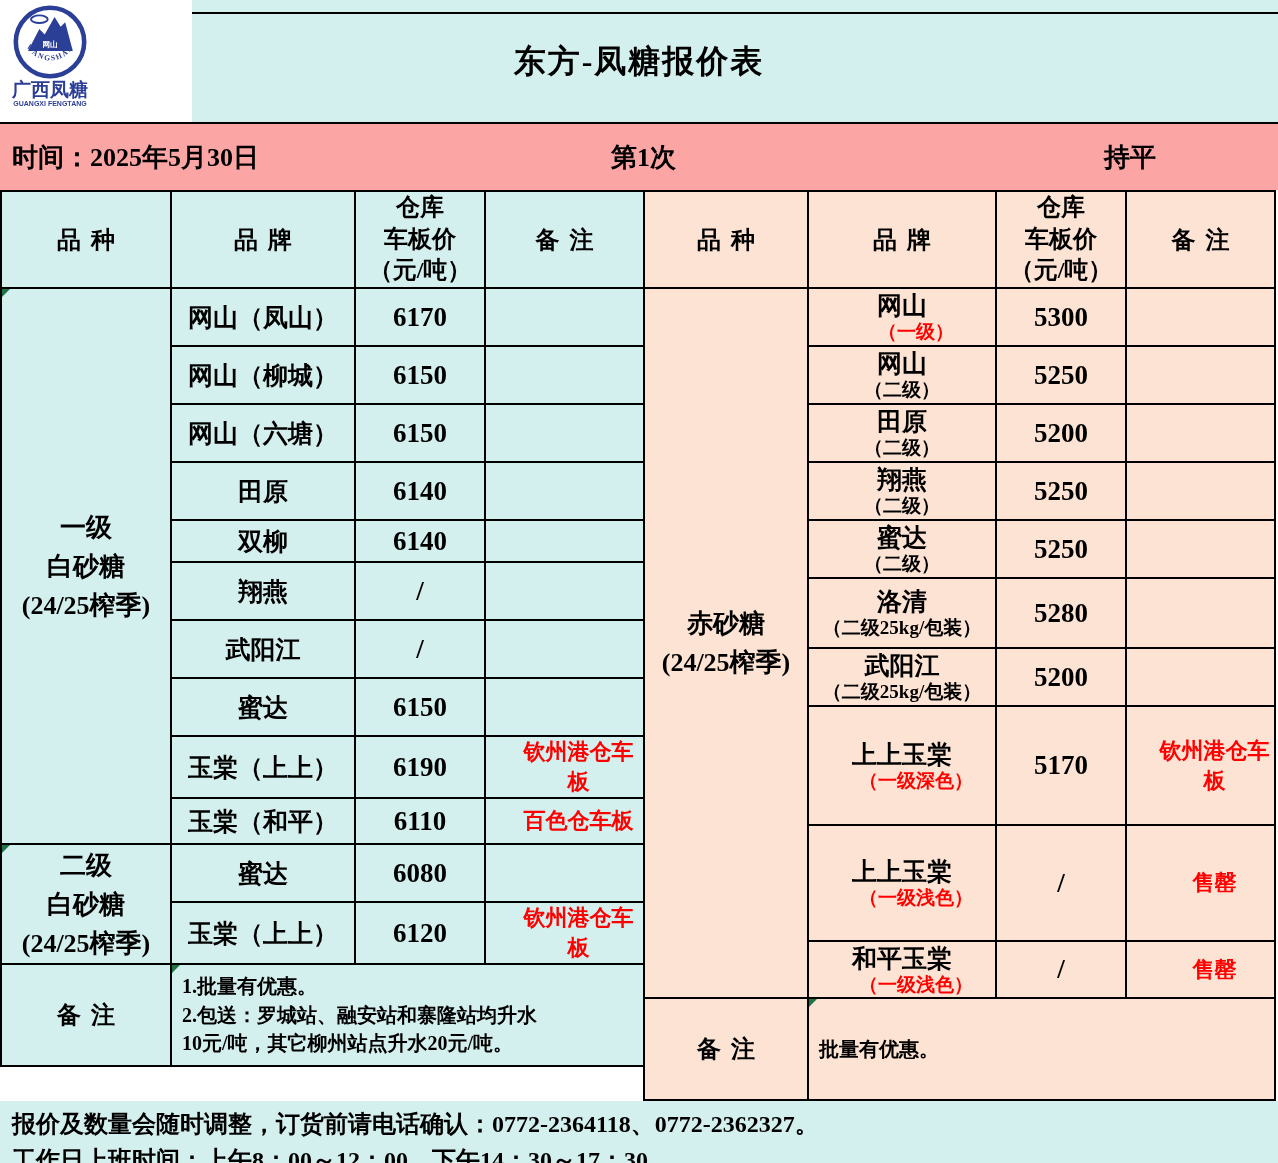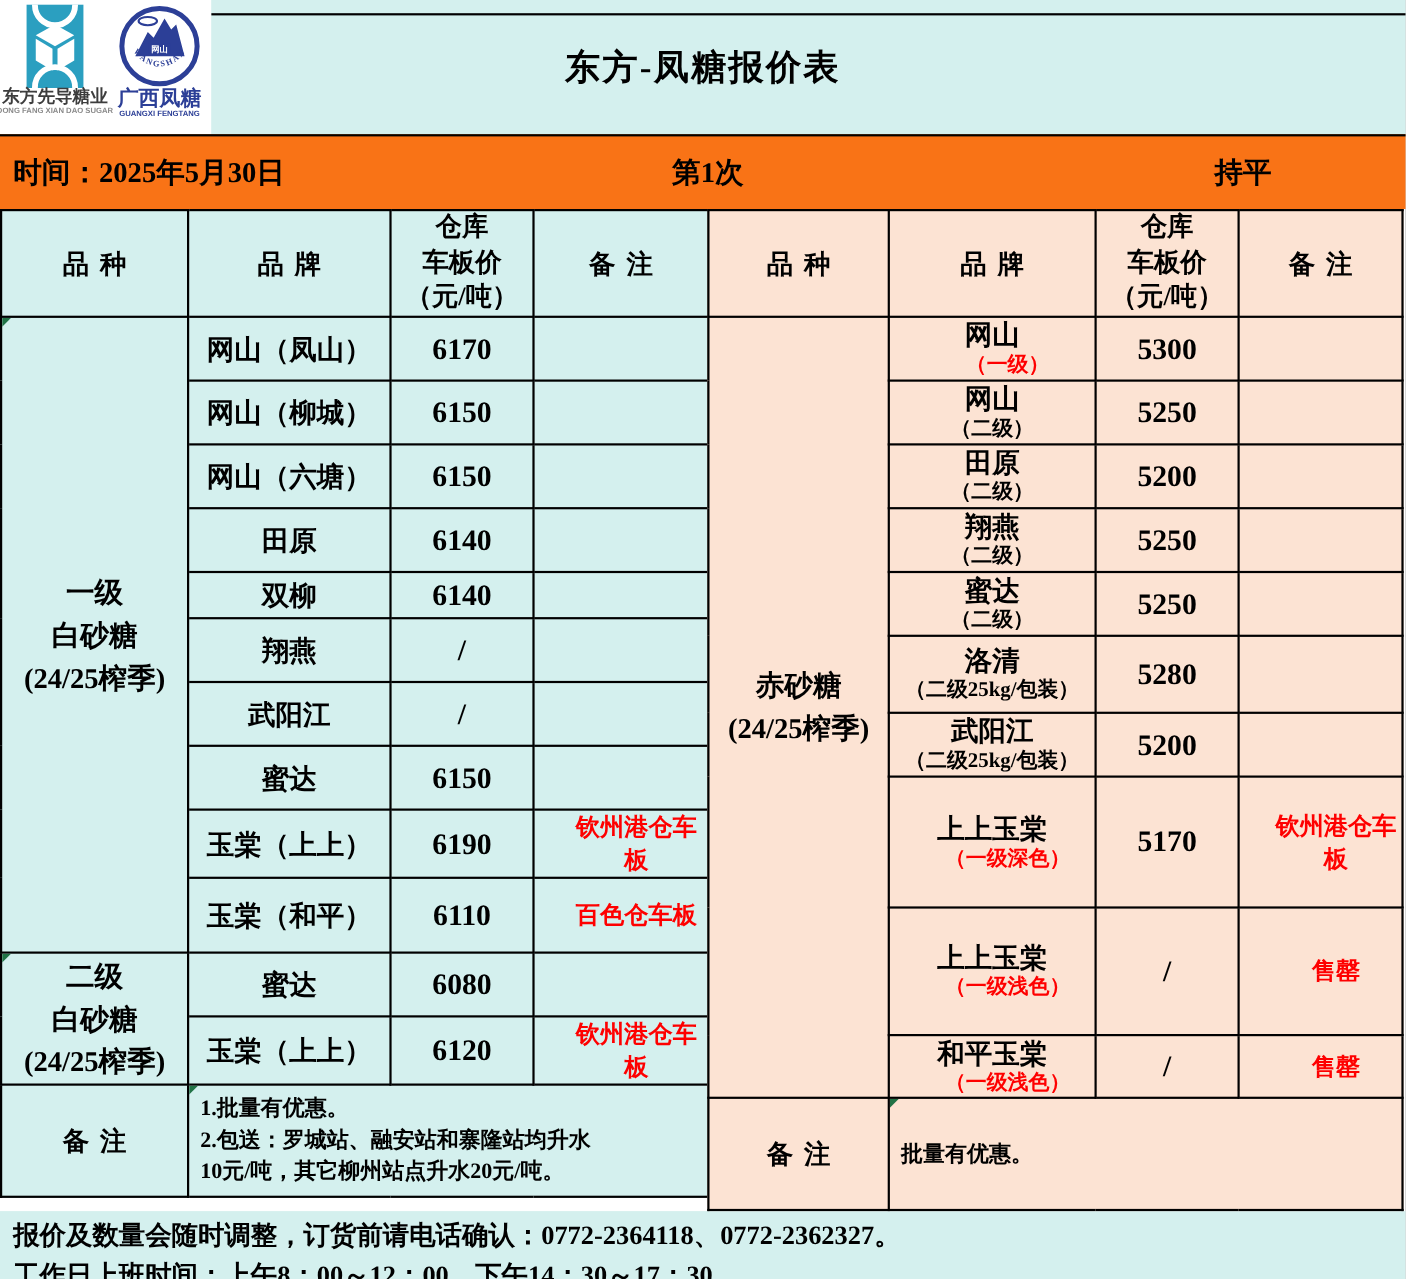--- a/index.html
+++ b/index.html
@@ -17,21 +17,21 @@
     position: absolute; left: 0; top: 0; width: 192px; height: 122px;
     background: #fff; display: flex; padding: 4px 1px 0 3px; gap: 2px;
   }
   .logo { width: 94px; display: flex; flex-direction: column; align-items: center; }
   .logo .cn1 { font-size: 16px; color: #3d3d3d; letter-spacing: 0; line-height: 1.1; white-space: nowrap; font-family: "Liberation Sans", sans-serif; }
   .logo .en1 { font-size: 7px; color: #8a8a8a; line-height: 1.2; white-space: nowrap; font-family: "Liberation Sans", sans-serif; }
   .logo .cn2 { font-size: 19px; color: #2c3f97; line-height: 1.05; white-space: nowrap; font-family: "Liberation Sans", sans-serif; }
   .logo .en2 { font-size: 7px; color: #2c3f97; line-height: 1.2; white-space: nowrap; font-family: "Liberation Sans", sans-serif; }
   .pagetitle { position: absolute; left: 0; right: 0; top: 40px; text-align: center; font-size: 32px; letter-spacing: 2px; }
   
-  .infobar { height: 68px; background: #f97316; border-top: 2px solid #000; position: relative; font-size: 26px; }
+  .infobar { height: 68px; background: #fca5a5; border-top: 2px solid #000; position: relative; font-size: 26px; }
   .infobar span { position: absolute; top: 50%; transform: translateY(-50%); white-space: nowrap; }
   .ib-time  { left: 12px; }
   .ib-round { left: 611px; }
   .ib-trend { left: 1104px; }
   
   .tables { display: flex; align-items: flex-start; }
   table { border-collapse: collapse; table-layout: fixed; }
   td { border: 2px solid #000; text-align: center; vertical-align: middle; padding: 0; overflow: hidden; }
   .left-table  { width: 645px; background: #d4f0ee; }
   .right-table { width: 633px; background: #fce3d3; margin-left: -2px; }
@@ -56,32 +56,20 @@
 </style>
 </head>
 <body>
 
 <div class="sheet">
 
   <div class="titleband">
     <div class="titleline"></div>
     <div class="logobox">
       <div class="logo">
-        <svg viewBox="0 0 100 100" width="88" height="76">
-          <rect x="16" y="0" width="68" height="100" fill="#2b9fc0"></rect>
-          <circle cx="50" cy="1" r="24" fill="none" stroke="#fff" stroke-width="7"></circle>
-          <circle cx="50" cy="99" r="24" fill="none" stroke="#fff" stroke-width="7"></circle>
-          <polygon points="50,24 73,37 50,50 27,37" fill="#fff"></polygon>
-          <polygon points="27,41 47,53 47,79 27,67" fill="#fff"></polygon>
-          <polygon points="53,53 73,41 73,67 53,79" fill="#fff"></polygon>
-        </svg>
-        <div class="cn1">东方先导糖业</div>
-        <div class="en1">DONG FANG XIAN DAO SUGAR</div>
-      </div>
-      <div class="logo">
         <svg viewBox="0 0 100 100" width="80" height="76">
           <circle cx="50" cy="50" r="45" fill="#fff" stroke="#2c3f97" stroke-width="6"></circle>
           <path d="M21,62 L36,33 L43,40 L56,17 L64,30 L70,24 L80,62 Z" fill="#2c3f97"></path>
           <ellipse cx="36" cy="20" rx="11" ry="5" fill="#fff" stroke="#2c3f97" stroke-width="2.5"></ellipse>
           <rect x="37" y="47" width="26" height="12" fill="#2c3f97"></rect>
           <text x="50" y="57" font-size="10" fill="#fff" text-anchor="middle">网山</text>
           <path id="wsArc" d="M16,50 A37,40 0 0 0 84,50" fill="none"></path>
           <text font-size="10" fill="#2c3f97" letter-spacing="2">
             <textPath href="#wsArc" startOffset="50%" text-anchor="middle">WANGSHAN</textPath>
           </text>
@@ -158,21 +146,21 @@
       <tr style="height:58px">
         <td class="brand">蜜达</td>
         <td class="price">6150</td>
         <td class="note red"></td>
       </tr>
       <tr style="height:60px">
         <td class="brand">玉棠（上上）</td>
         <td class="price">6190</td>
         <td class="note red">钦州港仓车板</td>
       </tr>
-      <tr style="height:68px">
+      <tr style="height:46px">
         <td class="brand">玉棠（和平）</td>
         <td class="price">6110</td>
         <td class="note red">百色仓车板</td>
       </tr>
       <tr style="height:58px">
         <td class="variety pre gtri" rowspan="2">二级
 白砂糖
 (24/25榨季)</td>
         <td class="brand">蜜达</td>
         <td class="price">6080</td>

